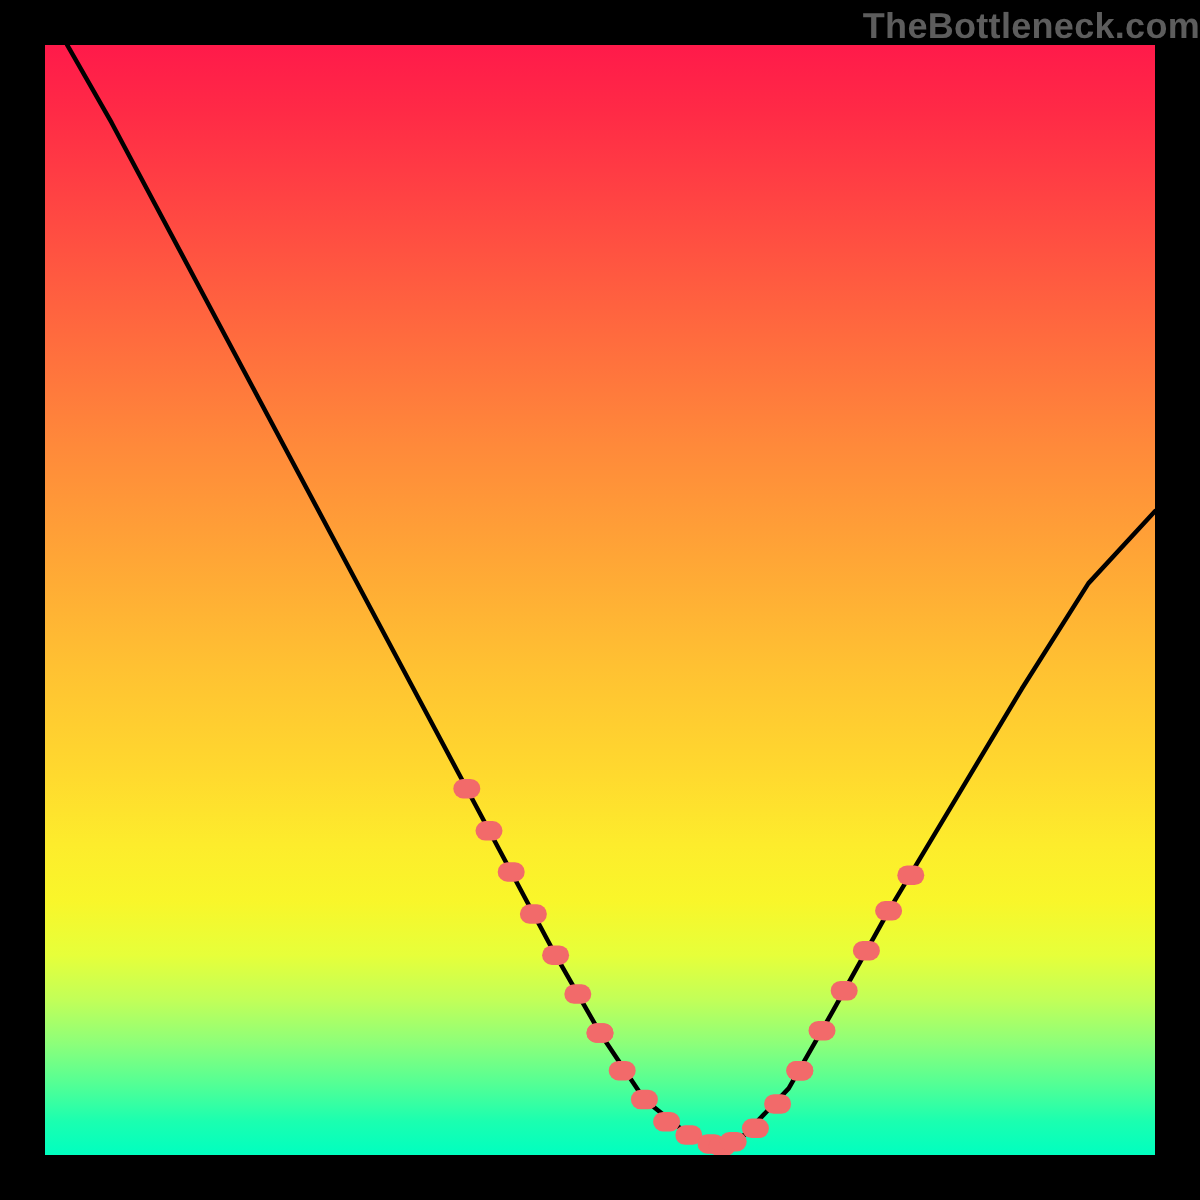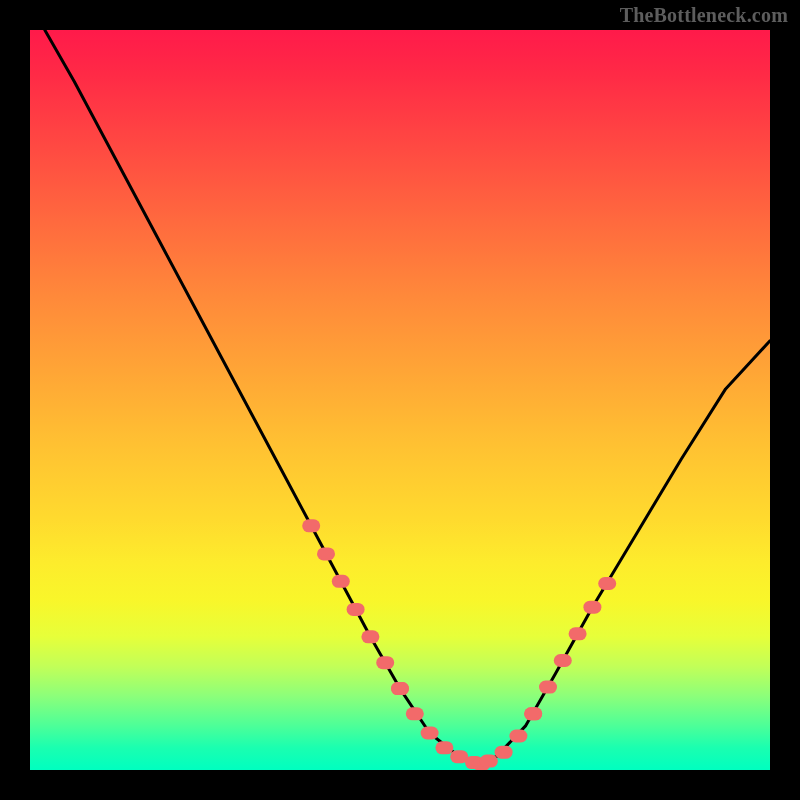--- a/index.html
+++ b/index.html
@@ -6,23 +6,23 @@
   html, body { width: 800px; height: 800px; overflow: hidden; background: #000; }
   .frame {
     position: relative;
     width: 800px;
     height: 800px;
     background: #000;
   }
   .watermark {
     position: absolute;
     top: 4px;
-    right: 12px;
-    font-family: Liberation Serif, serif;
-    font-size: 20px;
+    right: 0;
+    font-family: Liberation Sans, sans-serif;
+    font-size: 24px;
     font-weight: 600;
     color: #5d5d5d;
     letter-spacing: 0.2px;
     z-index: 5;
   }
   .plot {
     position: absolute;
     left: 30px;
     top: 30px;
     width: 740px;

